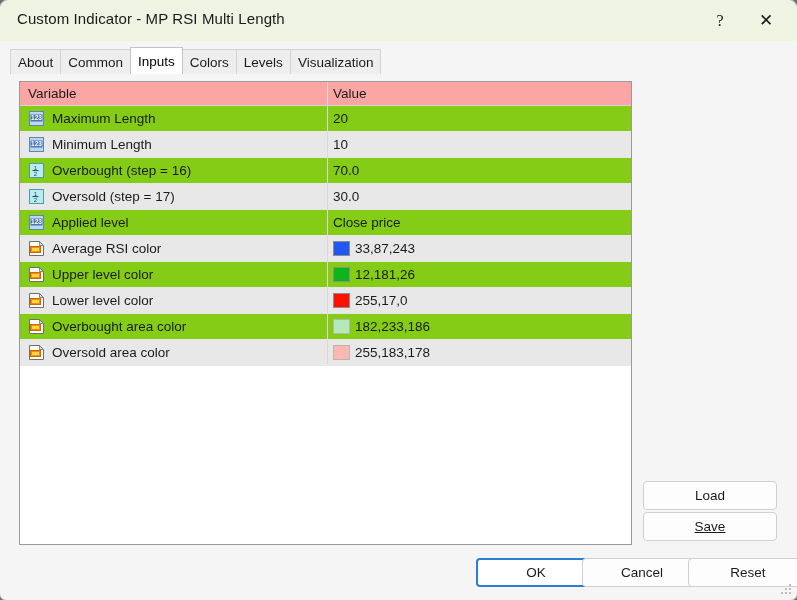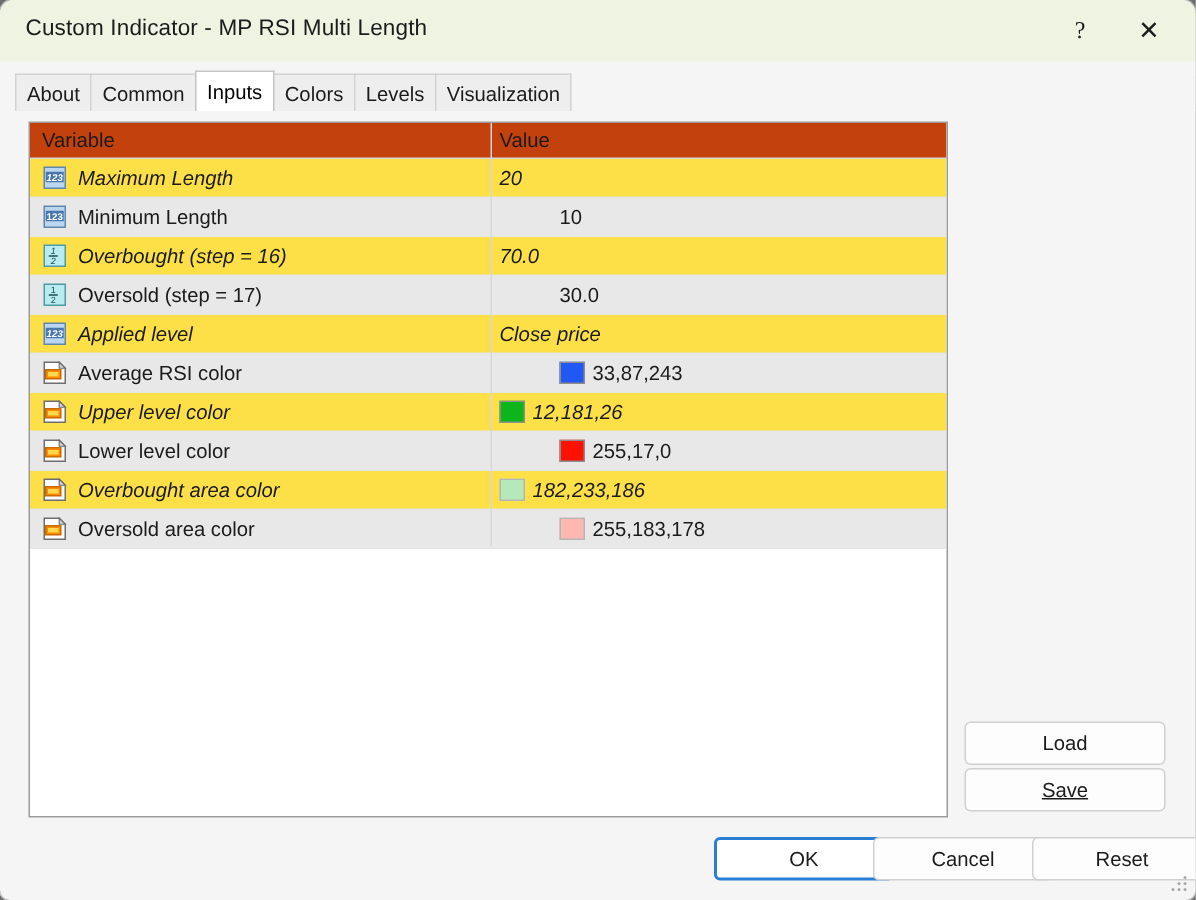--- a/index.html
+++ b/index.html
@@ -113,26 +113,26 @@
   }
   .row {
     position: relative;
     height: 26px;
     display: flex;
     align-items: center;
     border-bottom: 1px solid #e6e6e6;
     cursor: default;
   }
   .row.header {
-    background: #c2410c;
+    background: #fca5a5;
     height: 24px;
     border-bottom: 1px solid #d8d8d8;
   }
-  .row.alt { background: #e8e8e8; gap: 40px; }
-  .row.plain { background: #fde047; font-style: italic; }
+  .row.alt { background: #e8e8e8; }
+  .row.plain { background: #84cc16; }
 
   .cell-var {
     width: 307px;
     display: flex;
     align-items: center;
     padding-left: 8px;
     overflow: hidden;
   }
   .cell-val {
     flex: 1;

